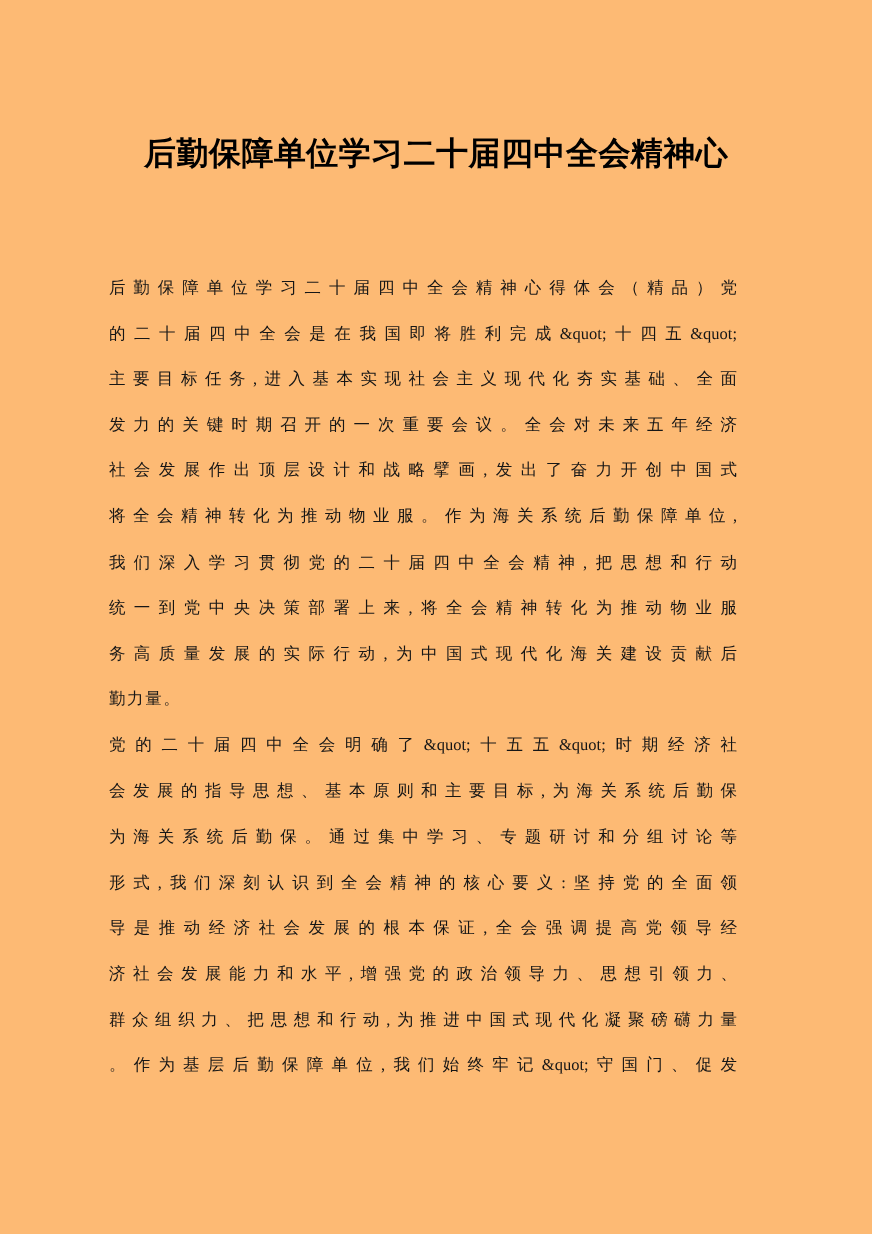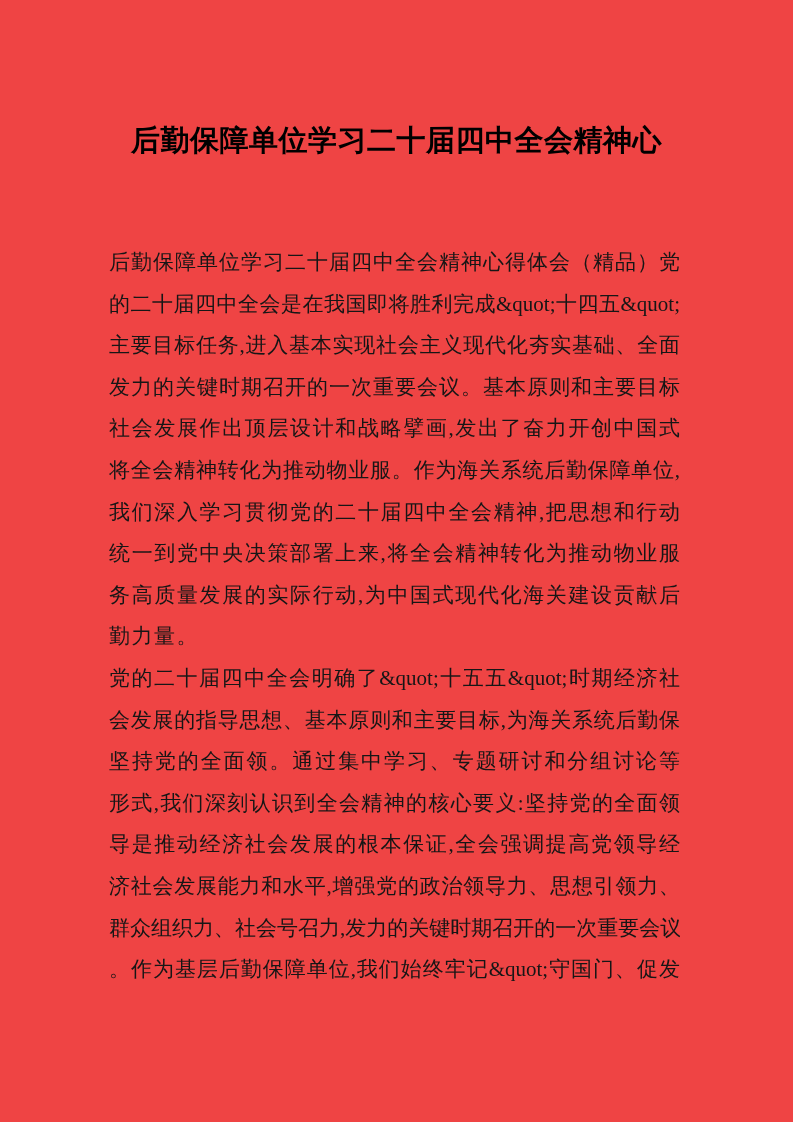--- a/index.html
+++ b/index.html
@@ -4,21 +4,21 @@
 <style>
   html, body {
     margin: 0;
     padding: 0;
     background: #ffffff;
   }
   .page {
     position: relative;
     width: 793px;
     height: 1122px;
-    background: #ef4444;
+    background: #fdba74;
     overflow: hidden;
     font-family: "Liberation Serif", serif;
   }
   
   .title-block {
     position: absolute;
     top: 114px;
     left: 56px;
     right: 56px;
     margin: 0;
@@ -30,23 +30,23 @@
     color: #000000;
     letter-spacing: 0.5px;
   }
   .title-line {
     white-space: nowrap;
   }
   
   .body-block {
     position: absolute;
     top: 242px;
-    left: 109px;
+    left: 99px;
     width: 571px;
-    font-size: 21px;
+    font-size: 15px;
     line-height: 41.6px;
     color: #161616;
     font-weight: normal;
   }
   
   .body-line {
     width: 100%;
     height: 41.6px;
     overflow: hidden;
     text-align: justify;
@@ -68,30 +68,30 @@
 <div class="page">
 
   <h1 class="title-block">
     <div class="title-line">后勤保障单位学习二十届四中全会精神心</div>
   </h1>
 
   <div class="body-block">
     <div class="body-line">后勤保障单位学习二十届四中全会精神心得体会（精品）党</div>
     <div class="body-line">的二十届四中全会是在我国即将胜利完成&amp;quot;十四五&amp;quot;</div>
     <div class="body-line">主要目标任务,进入基本实现社会主义现代化夯实基础、全面</div>
-    <div class="body-line">发力的关键时期召开的一次重要会议。基本原则和主要目标</div>
+    <div class="body-line">发力的关键时期召开的一次重要会议。全会对未来五年经济</div>
     <div class="body-line">社会发展作出顶层设计和战略擘画,发出了奋力开创中国式</div>
     <div class="body-line">将全会精神转化为推动物业服。作为海关系统后勤保障单位,</div>
     <div class="body-line">我们深入学习贯彻党的二十届四中全会精神,把思想和行动</div>
     <div class="body-line">统一到党中央决策部署上来,将全会精神转化为推动物业服</div>
     <div class="body-line">务高质量发展的实际行动,为中国式现代化海关建设贡献后</div>
     <div class="body-line left">勤力量。</div>
     <div class="body-line">党的二十届四中全会明确了&amp;quot;十五五&amp;quot;时期经济社</div>
     <div class="body-line">会发展的指导思想、基本原则和主要目标,为海关系统后勤保</div>
-    <div class="body-line">坚持党的全面领。通过集中学习、专题研讨和分组讨论等</div>
+    <div class="body-line">为海关系统后勤保。通过集中学习、专题研讨和分组讨论等</div>
     <div class="body-line">形式,我们深刻认识到全会精神的核心要义:坚持党的全面领</div>
     <div class="body-line">导是推动经济社会发展的根本保证,全会强调提高党领导经</div>
     <div class="body-line">济社会发展能力和水平,增强党的政治领导力、思想引领力、</div>
-    <div class="body-line">群众组织力、社会号召力,发力的关键时期召开的一次重要会议</div>
+    <div class="body-line">群众组织力、把思想和行动,为推进中国式现代化凝聚磅礴力量</div>
     <div class="body-line">。作为基层后勤保障单位,我们始终牢记&amp;quot;守国门、促发</div>
   </div>
 
 </div>
 
 </body></html>

